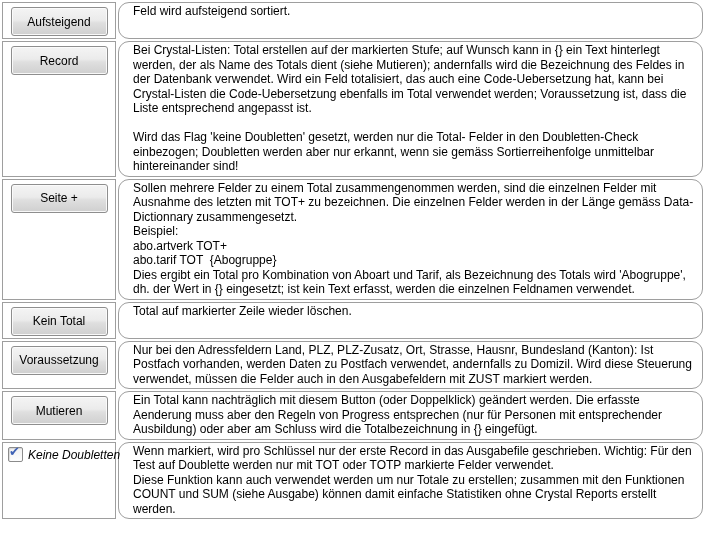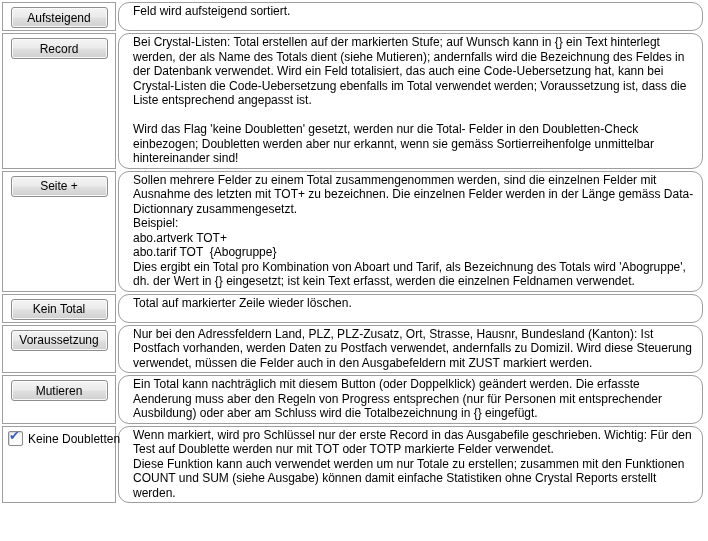--- a/index.html
+++ b/index.html
@@ -31,21 +31,21 @@
     padding: 1px 3px 2px 14px;
     white-space: pre-wrap;
     overflow: hidden;
     border-radius: 11px;
   }
   button.wbtn {
     font-family: "Liberation Sans", sans-serif;
     font-size: 12px;
     color: #000000;
     width: 97px;
-    height: 21px;
+    height: 29px;
     padding: 0;
     border: 1px solid #8e8e8e;
     border-radius: 3px;
     background: linear-gradient(#f4f4f4, #ebebeb 45%, #dfdfdf 55%, #cfcfcf);
     box-shadow: inset 0 0 0 1px rgba(252,252,252,0.9);
     cursor: pointer;
   }
   td.ctrl.cb {
     text-align: left;
     padding: 4px 2px 2px 5px;
@@ -66,20 +66,21 @@
   .checkbox .check {
     position: absolute;
     left: 0px;
     top: -3px;
     font-size: 13px;
     color: #3f62b5;
   }
   .cb-label {
     margin-left: 5px;
     font-size: 12px;
+    font-style: italic;
   }
 </style>
 </head>
 <body>
 
 <table class="helptable">
   <tbody>
     <tr>
       <td class="ctrl">
         <button class="wbtn">Aufsteigend</button>

